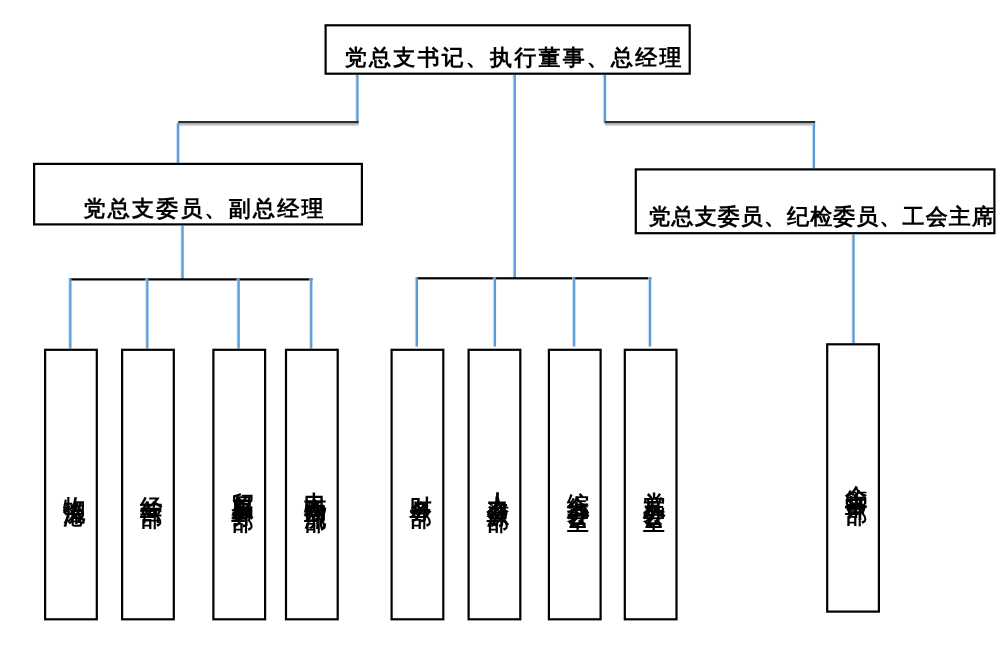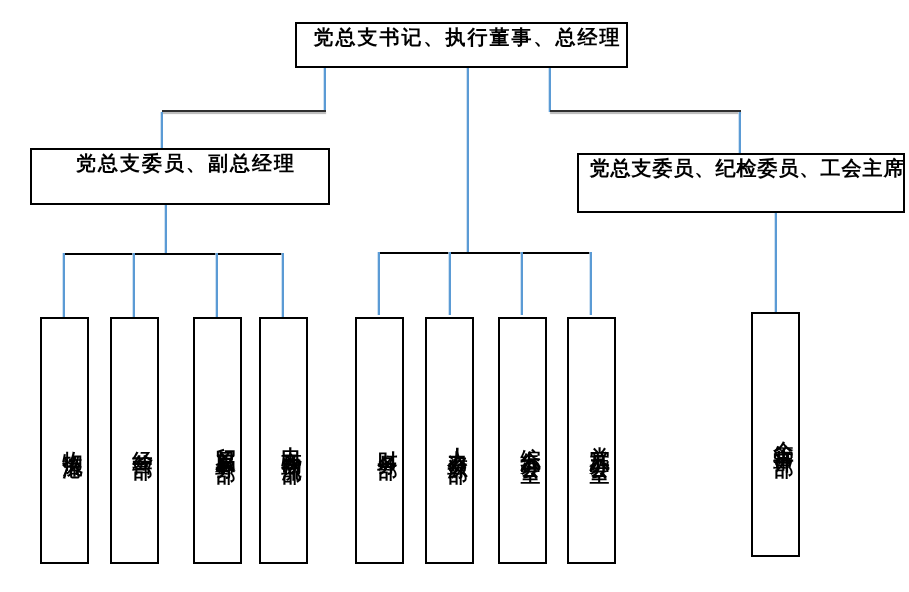--- a/index.html
+++ b/index.html
@@ -15,21 +15,21 @@
     font-family: "Liberation Serif", "DejaVu Serif", serif;
     overflow: hidden;
   }
   
   .box {
     position: absolute;
     background: #ffffff;
     border: 2px solid #000000;
     box-sizing: border-box;
     display: flex;
-    align-items: flex-start;
+    align-items: flex-end;
     justify-content: center;
     color: #000000;
     font-weight: bold;
     z-index: 2;
     padding-left: 12px;
   }
   .hbox {
     font-size: 20px;
     letter-spacing: 2px;
     white-space: nowrap;

